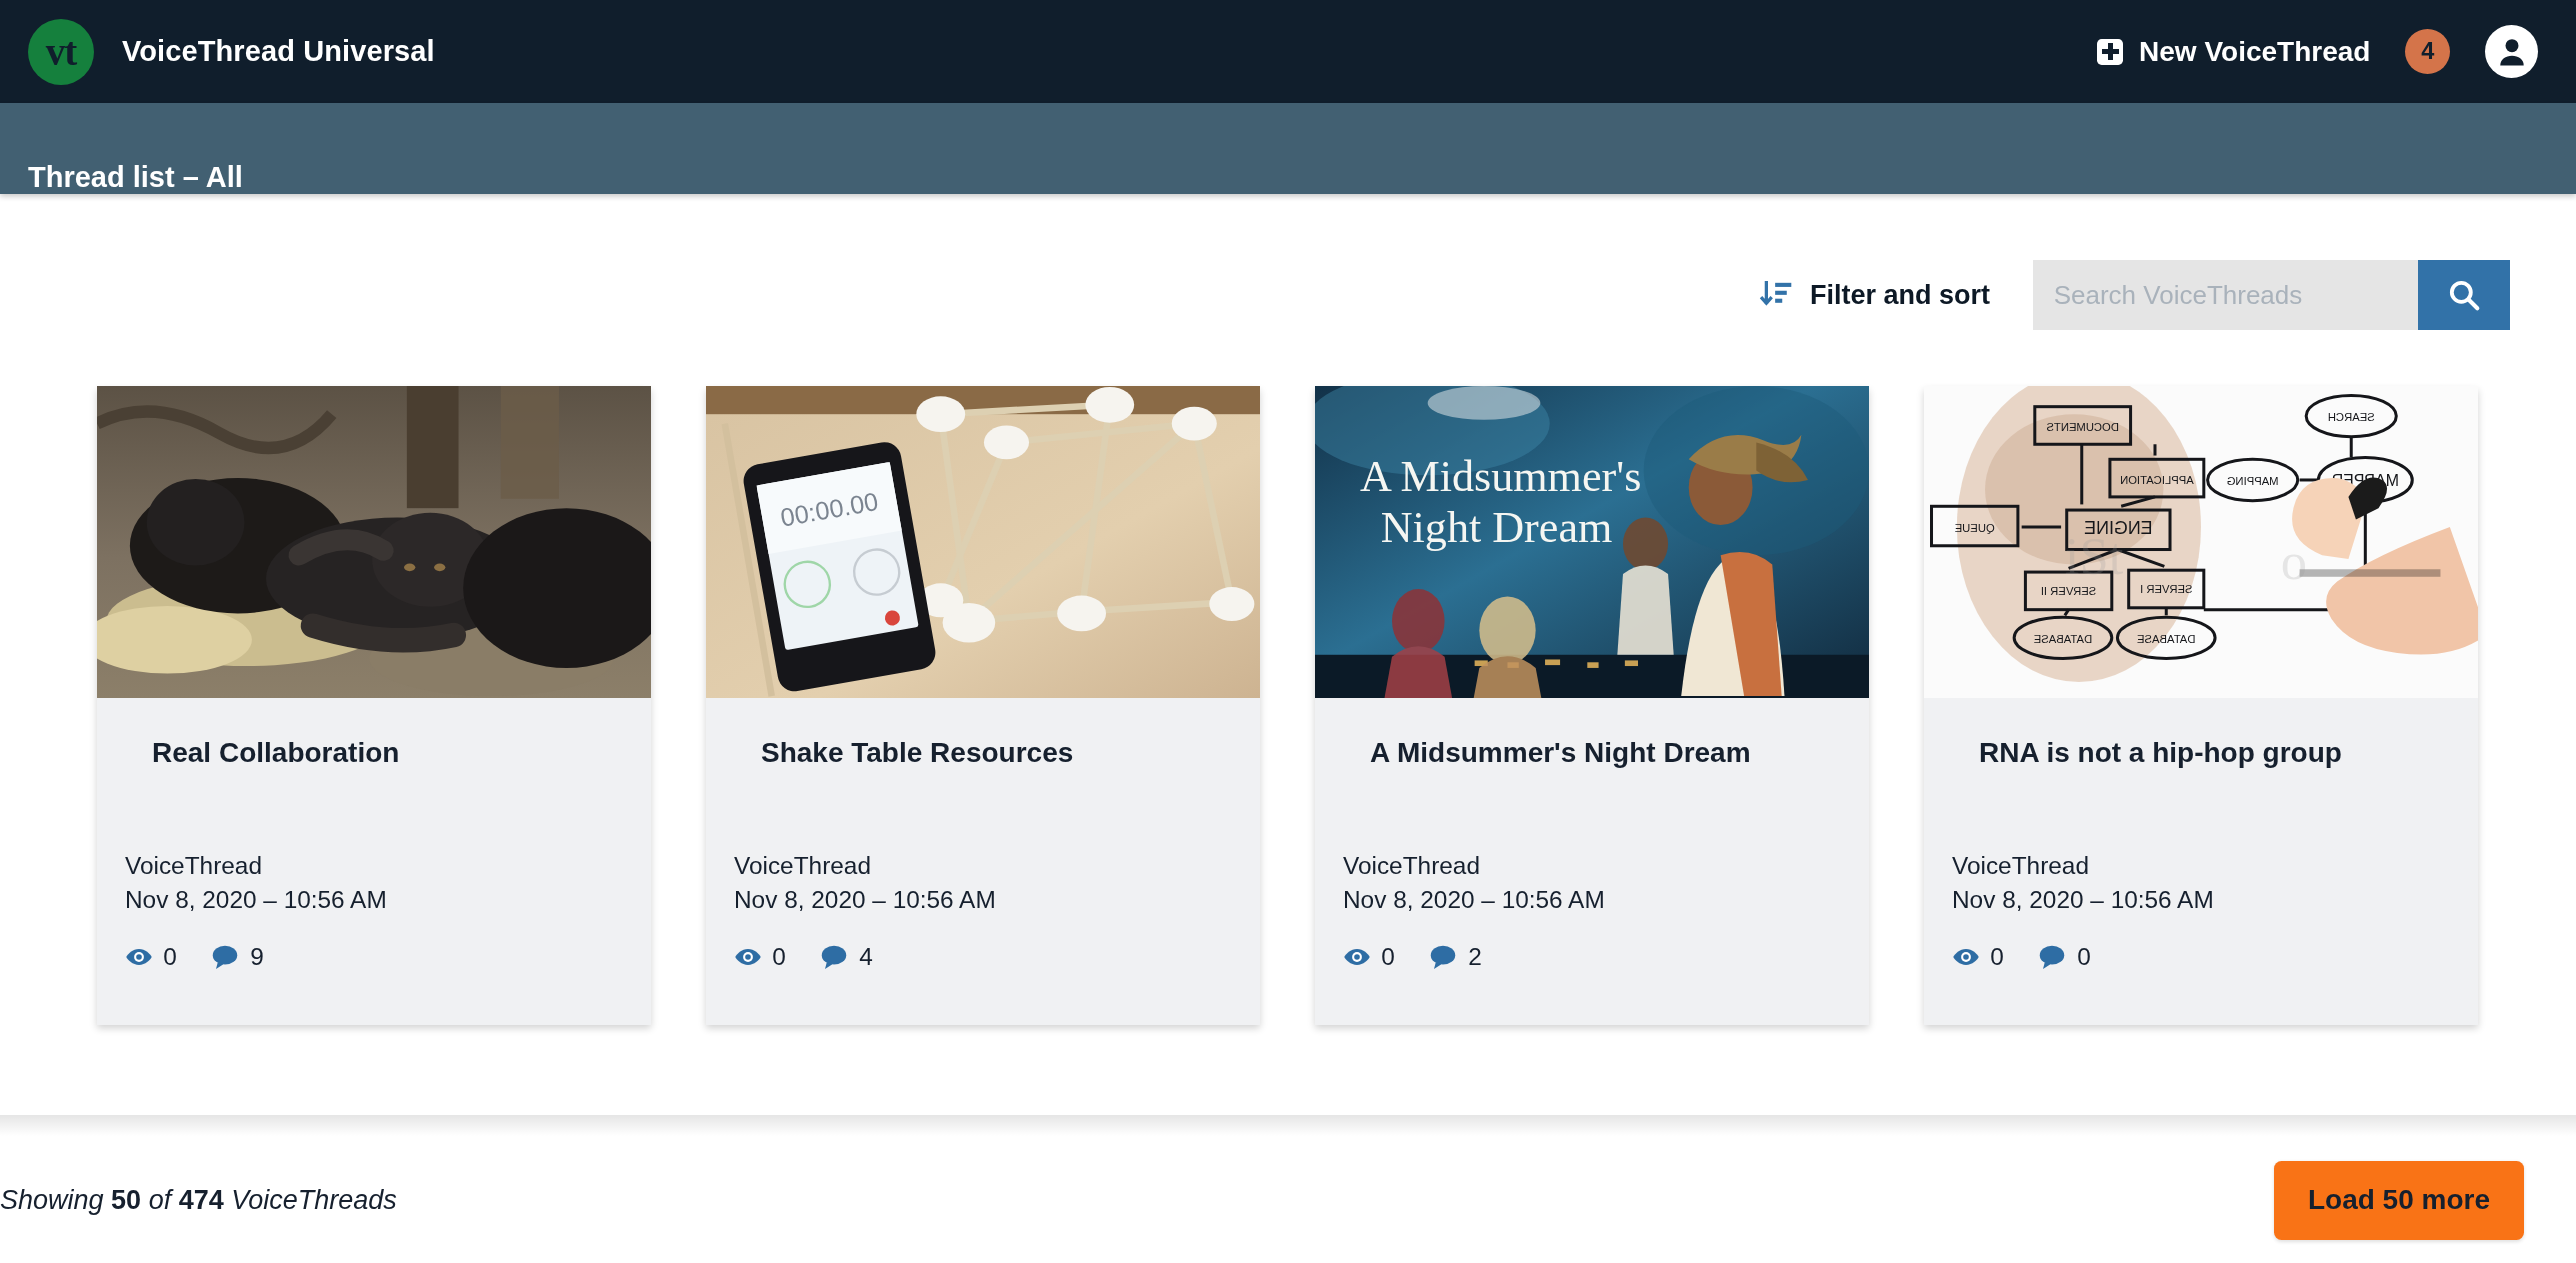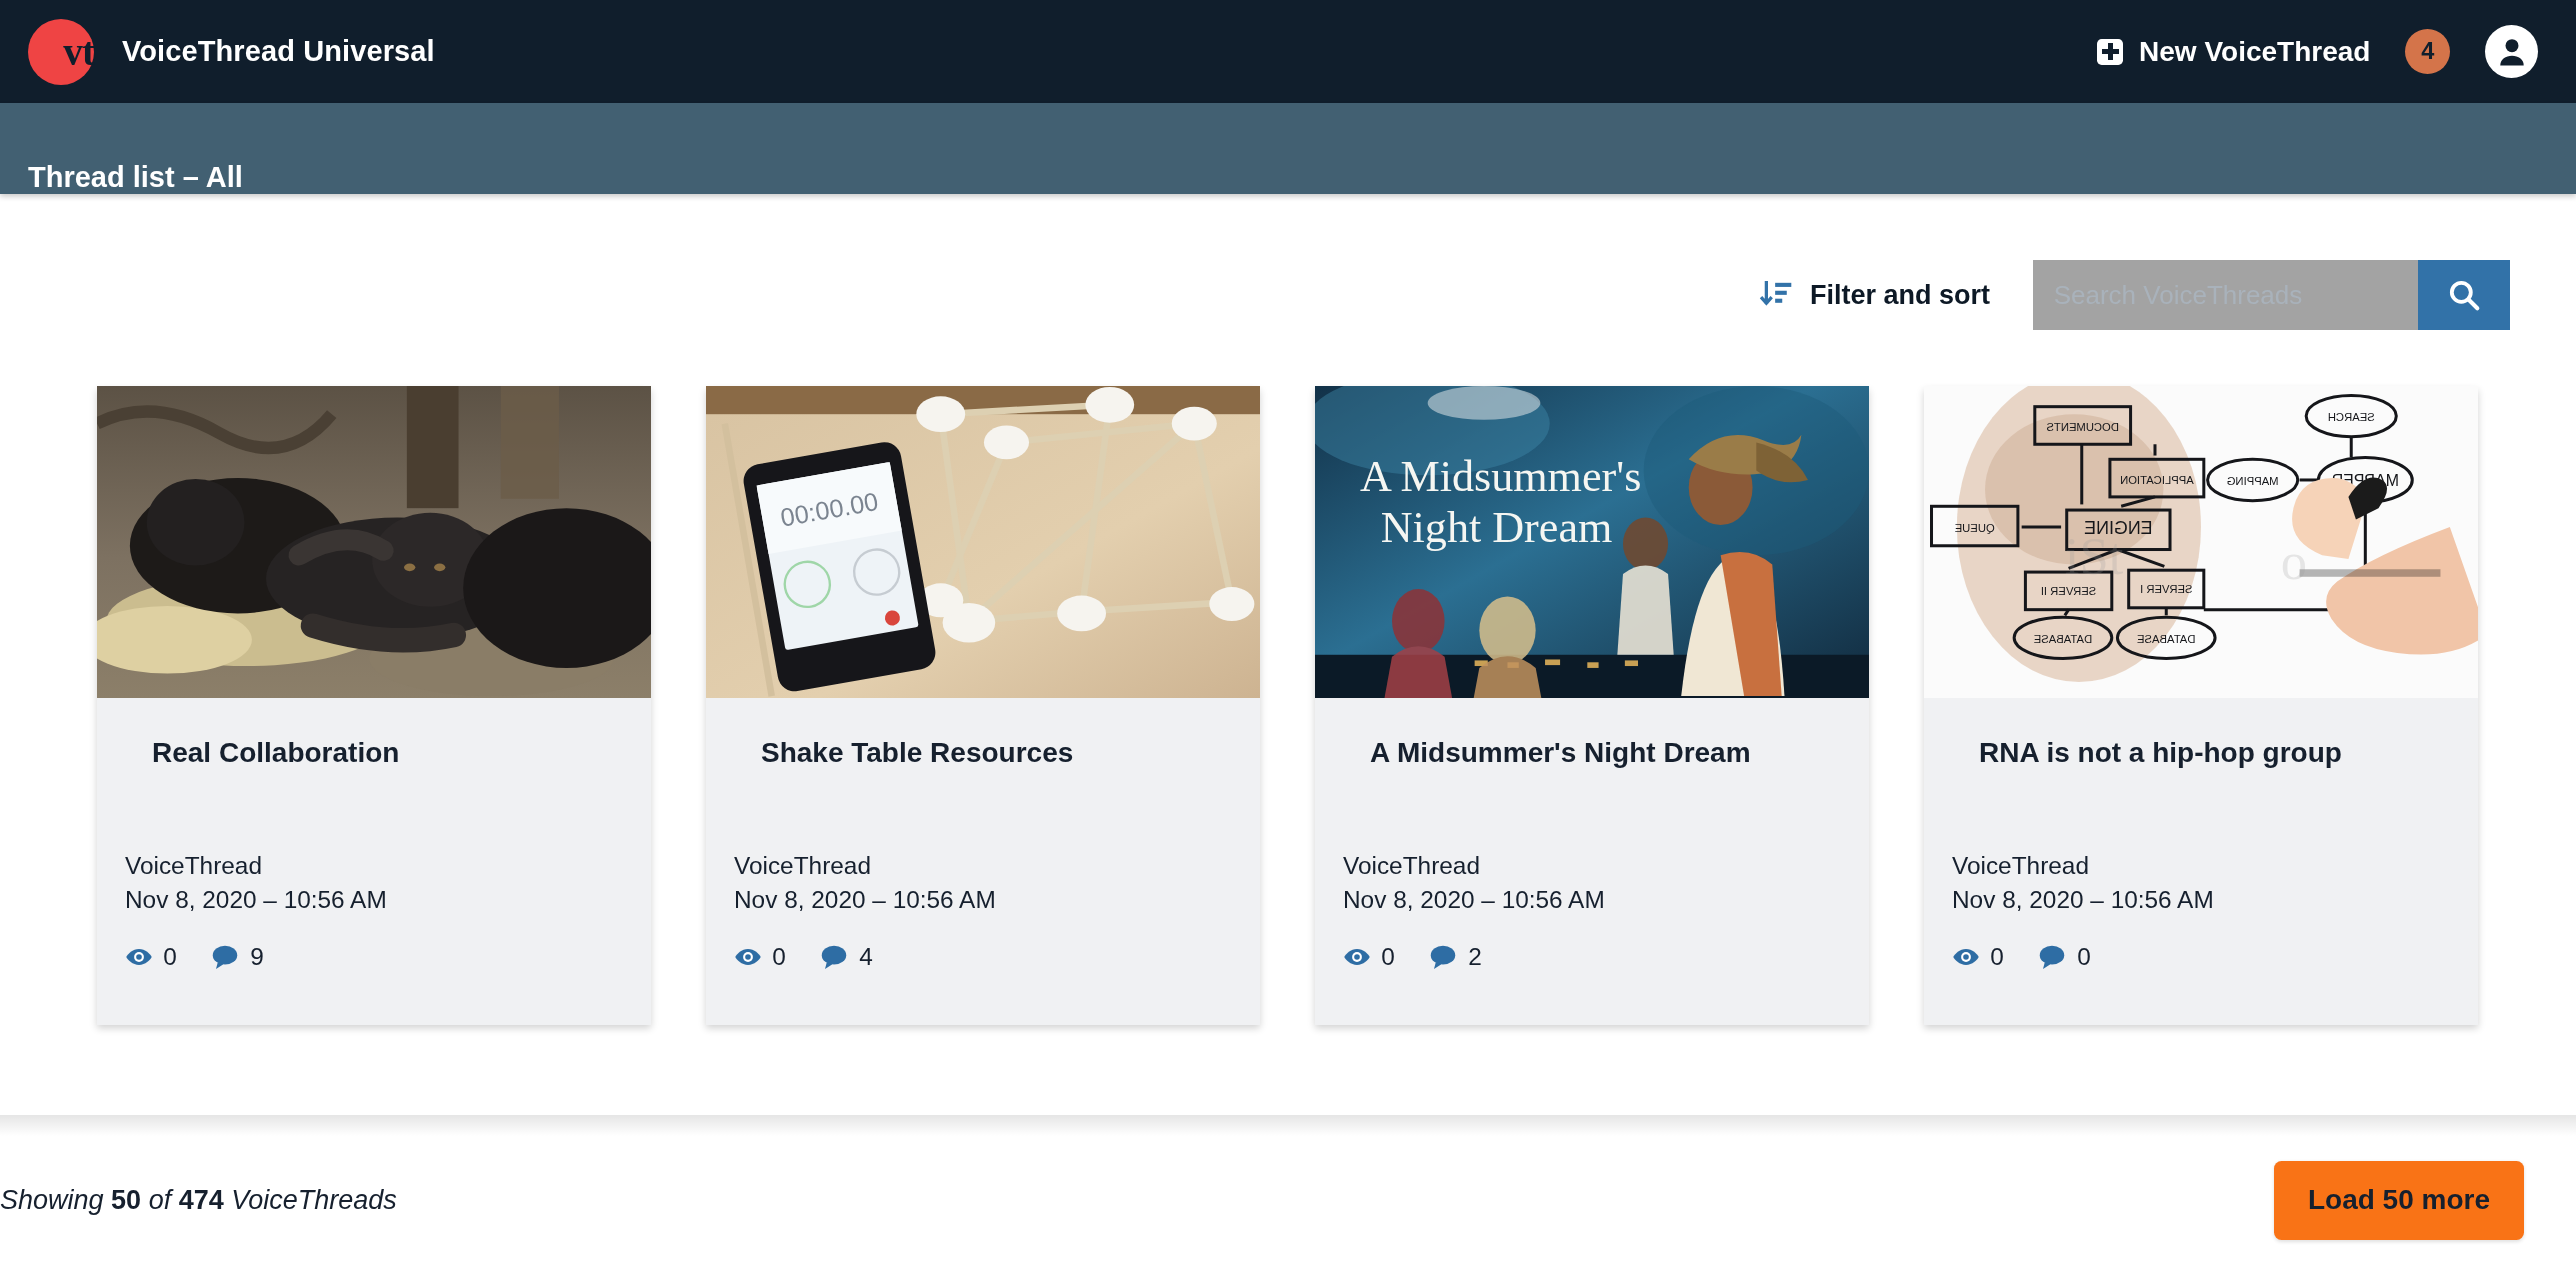--- a/index.html
+++ b/index.html
@@ -32,24 +32,24 @@
     padding: 0 32px 0 28px;
   }
   .brand {
     display: flex;
     align-items: center;
     gap: 28px;
   }
   .logo {
     width: 66px; height: 66px;
     border-radius: 50%;
-    background: #ef4444;
-    display: flex;
-    align-items: center;
-    justify-content: flex-end;
+    background: #15803d;
+    display: flex;
+    align-items: center;
+    justify-content: center;
   }
   .logo-text {
     font-family: "Liberation Serif", serif;
     font-weight: 700;
     font-size: 39px;
     color: #101e2c;
     line-height: 1;
     letter-spacing: -0.9px;
   }
   .brand-title {
@@ -166,21 +166,21 @@
   .search-wrap {
     display: flex;
     align-items: stretch;
     height: 70px;
   }
   .search-input {
     width: 385px;
     height: 70px;
     border: none;
     outline: none;
-    background: #a3a3a3;
+    background: #e5e5e5;
     font-family: "Liberation Sans", sans-serif;
     font-size: 26px;
     color: #2c3845;
     padding: 0 20.7px;
   }
   .search-input::placeholder { color: #a9b2bb; }
   .search-btn {
     width: 92px;
     height: 70px;
     border: none;

